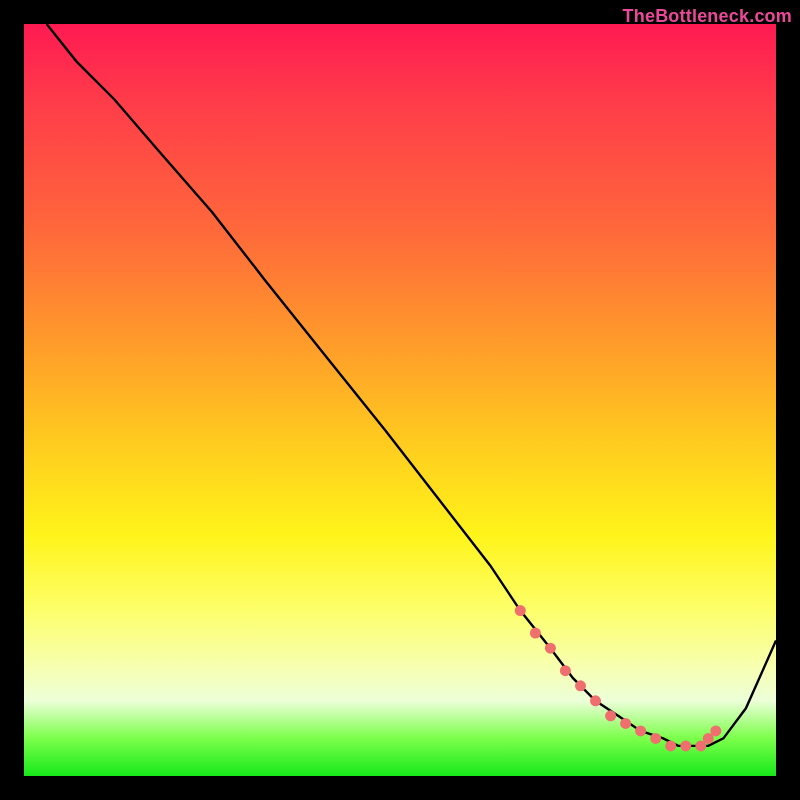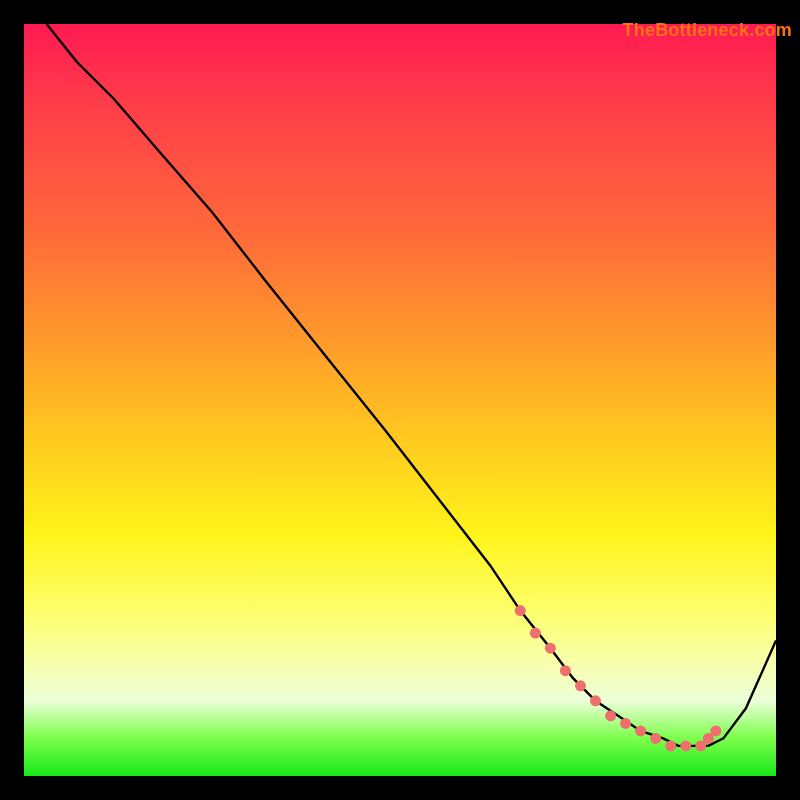--- a/index.html
+++ b/index.html
@@ -35,26 +35,26 @@
       #fff41a 68%,
       #fdff6b 78%,
       #f6ffb5 86%,
       #ecffd8 90%,
       #7bff4a 95%,
       #17e81a 100%
     );
   }
   .watermark {
     position: absolute;
-    top: 20px;
+    top: 6px;
     right: 8px;
     font-family: Arial, Helvetica, sans-serif;
     font-size: 18px;
     font-weight: 600;
-    color: #f97316;
+    color: #ec4899;
     letter-spacing: 0.2px;
   }
   svg.curve {
     position: absolute;
     left: 0;
     top: 0;
     width: 752px;
     height: 752px;
   }
 </style>

